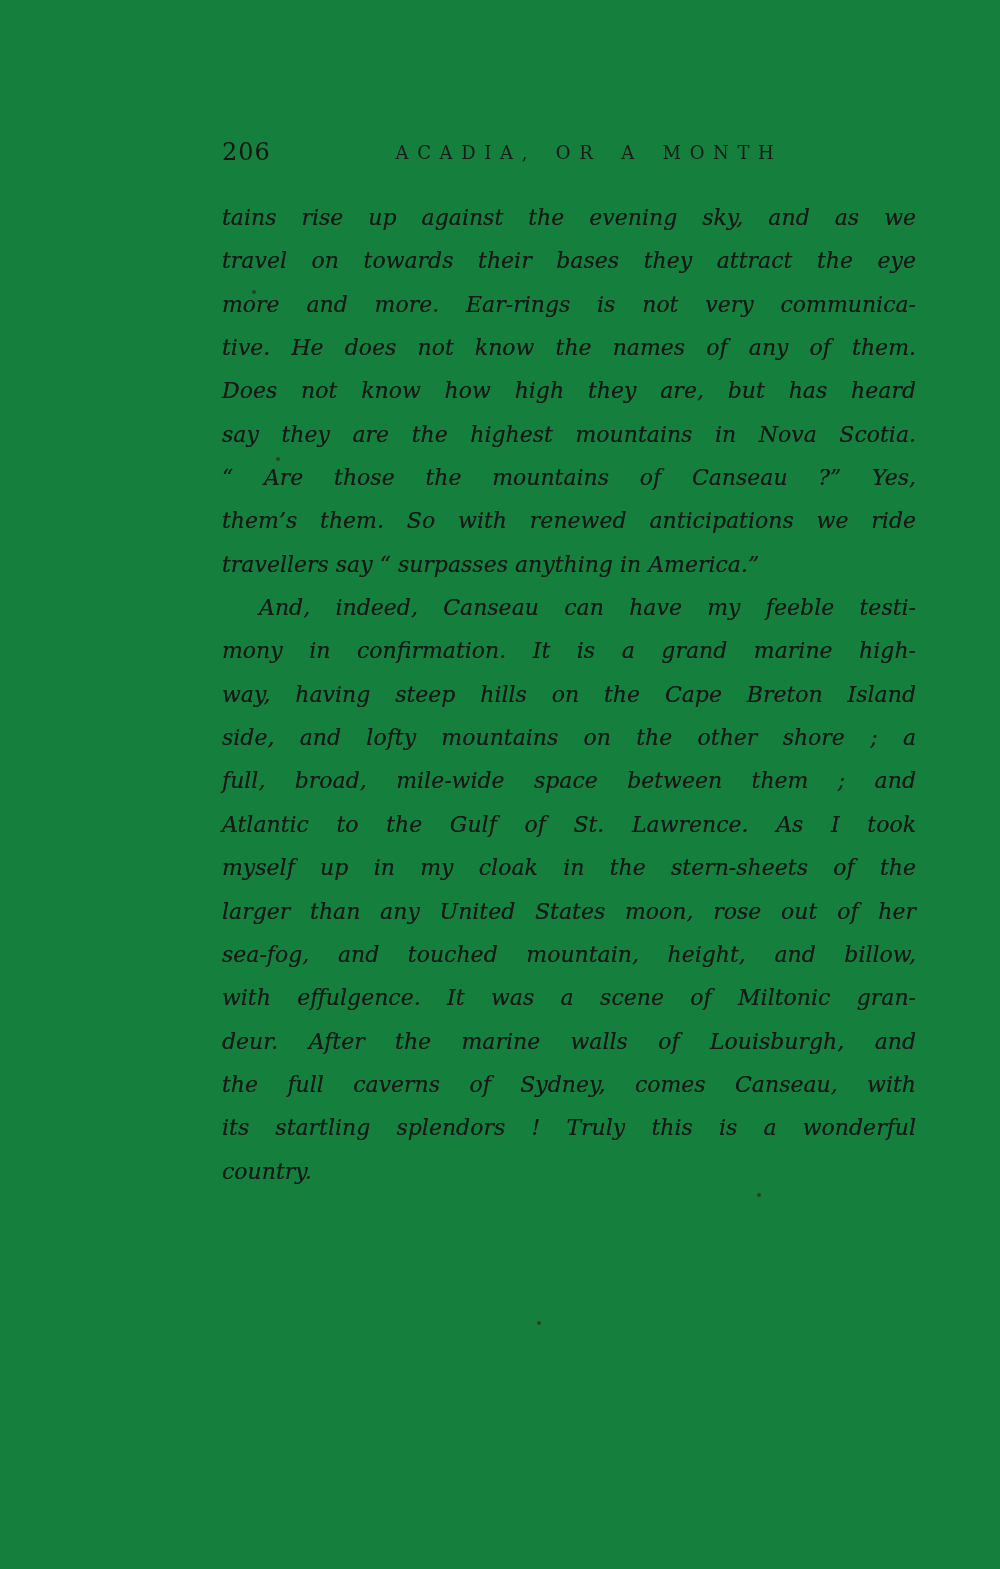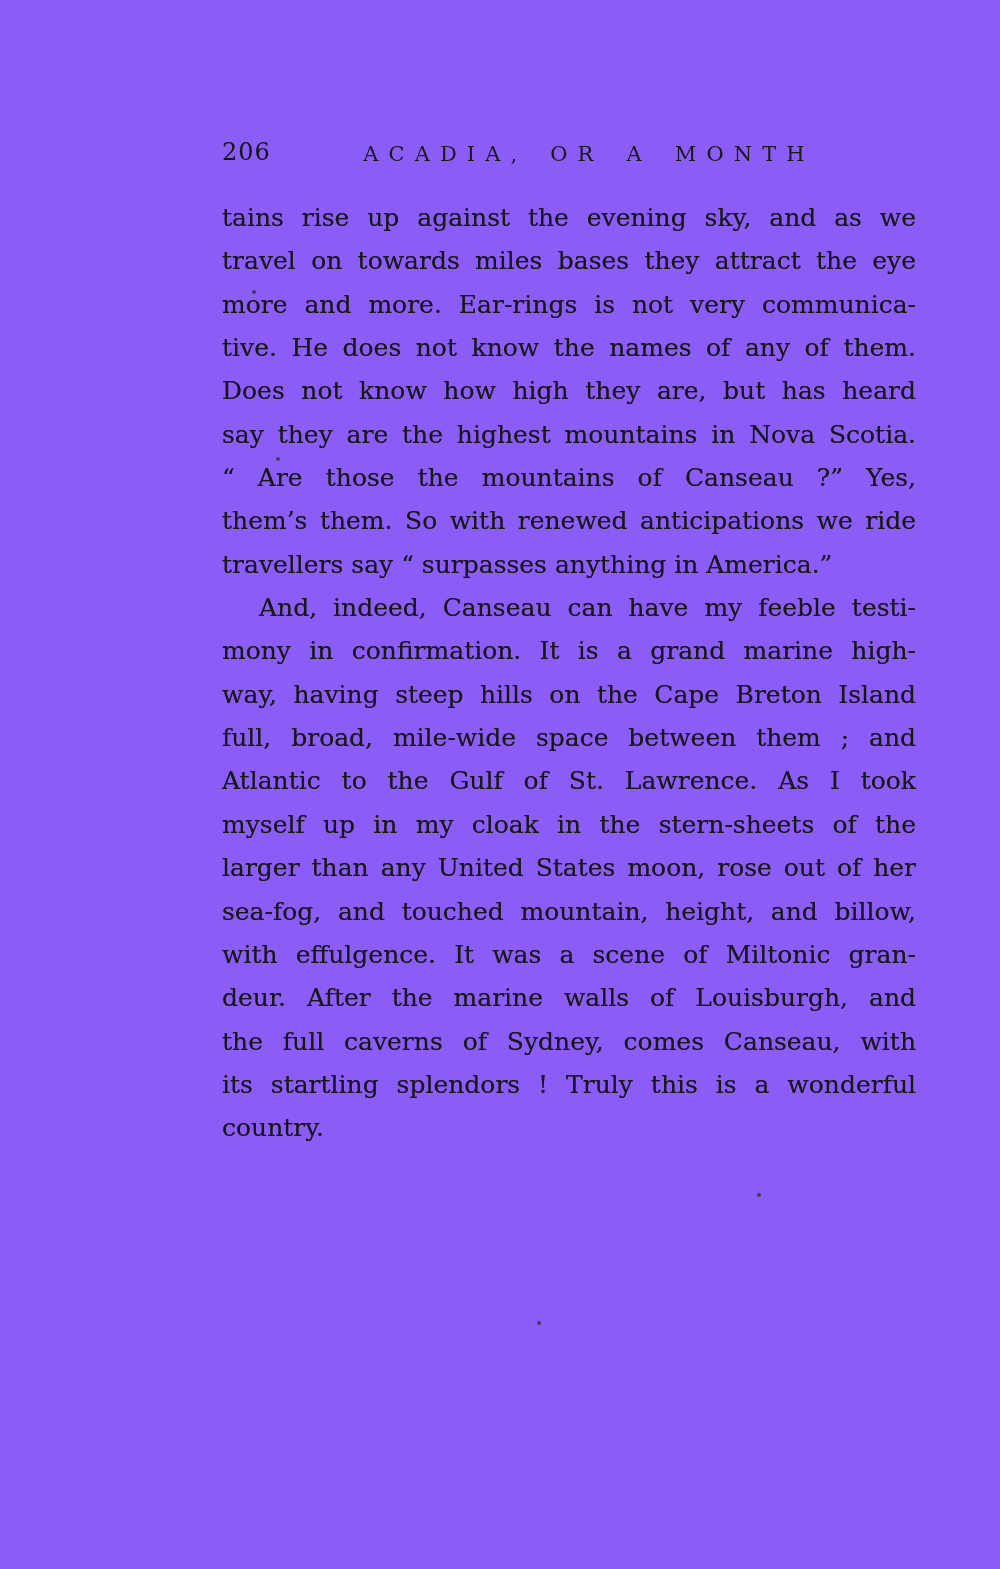--- a/index.html
+++ b/index.html
@@ -7,21 +7,21 @@
   body {
     background: #ffffff;
     font-family: "DejaVu Serif", "Liberation Serif", serif;
     color: #181818;
     position: relative;
     overflow: hidden;
   }
   .page {
     position: absolute;
     inset: 0;
-    background: #8b5cf6;
+    background: #15803d;
   }
   .running-header {
     position: absolute;
     left: 222px;
     top: 138px;
     width: 694px;
     height: 32px;
   }
   .page-number {
     position: absolute;
@@ -30,41 +30,42 @@
     font-size: 24px;
     letter-spacing: 1px;
     color: #151515;
   }
   .running-title {
     position: absolute;
     left: 40px;
     right: 0;
     top: 4px;
     text-align: center;
-    font-size: 21px;
+    font-size: 18px;
     letter-spacing: 0.48em;
     word-spacing: 0.30em;
     color: #1a1a1a;
     white-space: nowrap;
   }
   .text-block {
     position: absolute;
     left: 222px;
     top: 196px;
     width: 694px;
   }
   .line {
-    font-size: 25px;
+    font-size: 22px;
     line-height: 43.35px;
     height: 43.35px;
     white-space: normal;
     text-align: justify;
     text-align-last: justify;
     text-shadow: 0 0 0.6px rgba(10,10,10,0.55);
     overflow: visible;
+    font-style: italic;
   }
   .line.left {
     text-align: right;
     text-align-last: left;
   }
   .line.indent {
     text-indent: 37px;
   }
   .speck {
     position: absolute;
@@ -80,31 +81,32 @@
 
 <div class="page">
 
   <div class="running-header">
     <span class="page-number">206</span>
     <span class="running-title">ACADIA, OR A MONTH</span>
   </div>
 
   <div class="text-block">
       <div class="line">tains rise up against the evening sky, and as we</div>
-      <div class="line">travel on towards miles bases they attract the eye</div>
+      <div class="line">travel on towards their bases they attract the eye</div>
       <div class="line">more and more.  Ear-rings is not very communica-</div>
       <div class="line">tive.  He does not know the names of any of them.</div>
       <div class="line">Does not know how high they are, but has heard</div>
       <div class="line">say they are the highest mountains in Nova Scotia.</div>
       <div class="line">“ Are those the mountains of Canseau ?”  Yes,</div>
       <div class="line">them’s them.  So with renewed anticipations we ride</div>
       <div class="line left">travellers say “ surpasses anything in America.”</div>
       <div class="line indent">And, indeed, Canseau can have my feeble testi-</div>
       <div class="line">mony in confirmation.  It is a grand marine high-</div>
       <div class="line">way, having steep hills on the Cape Breton Island</div>
+      <div class="line">side, and lofty mountains on the other shore ; a</div>
       <div class="line">full, broad, mile-wide space between them ; and</div>
       <div class="line">Atlantic to the Gulf of St. Lawrence.  As I took</div>
       <div class="line">myself up in my cloak in the stern-sheets of the</div>
       <div class="line">larger than any United States moon, rose out of her</div>
       <div class="line">sea-fog, and touched mountain, height, and billow,</div>
       <div class="line">with effulgence.  It was a scene of Miltonic gran-</div>
       <div class="line">deur.  After the marine walls of Louisburgh, and</div>
       <div class="line">the full caverns of Sydney, comes Canseau, with</div>
       <div class="line">its startling splendors !  Truly this is a wonderful</div>
       <div class="line left">country.</div>

